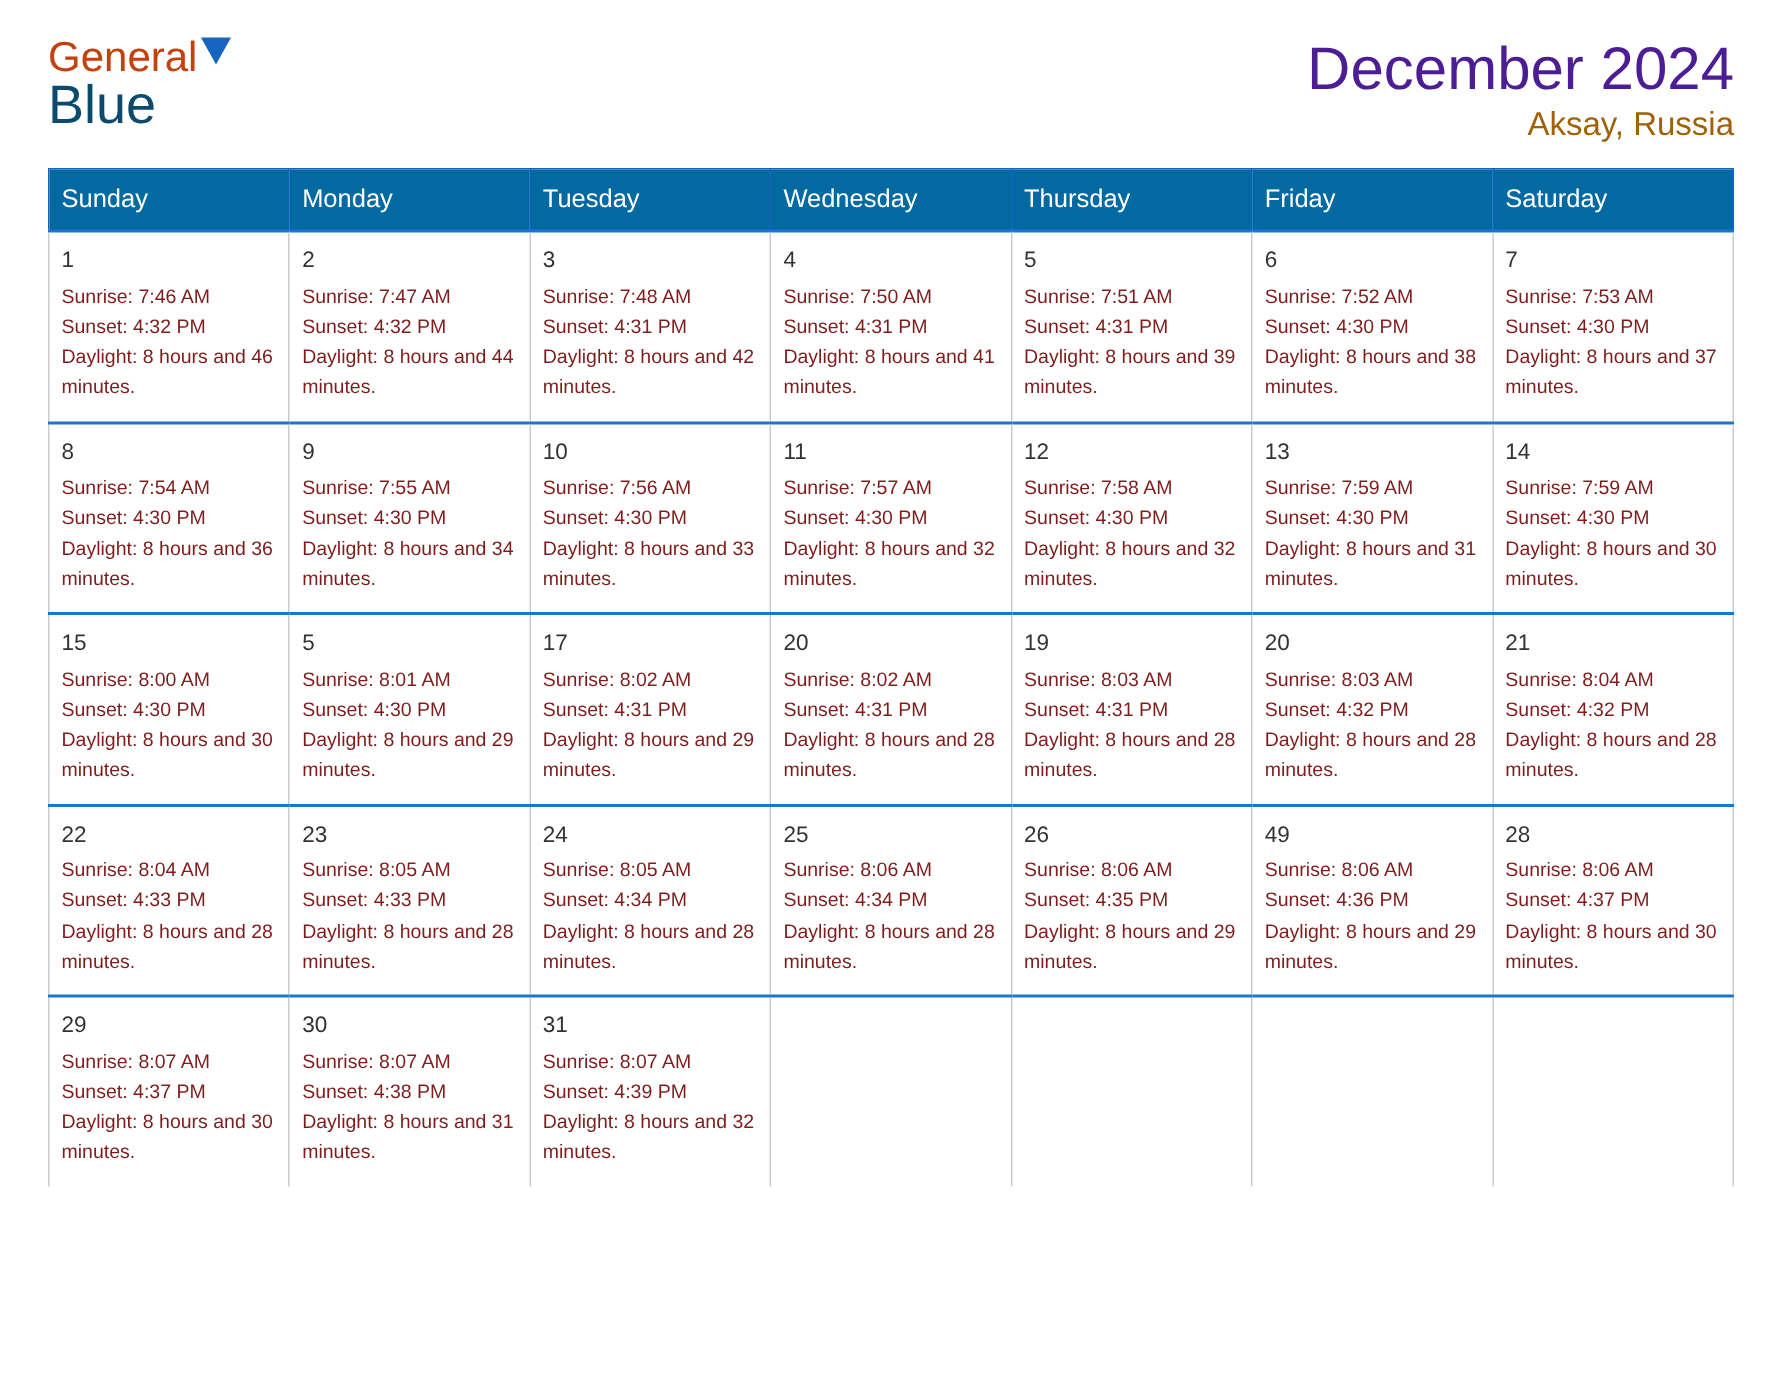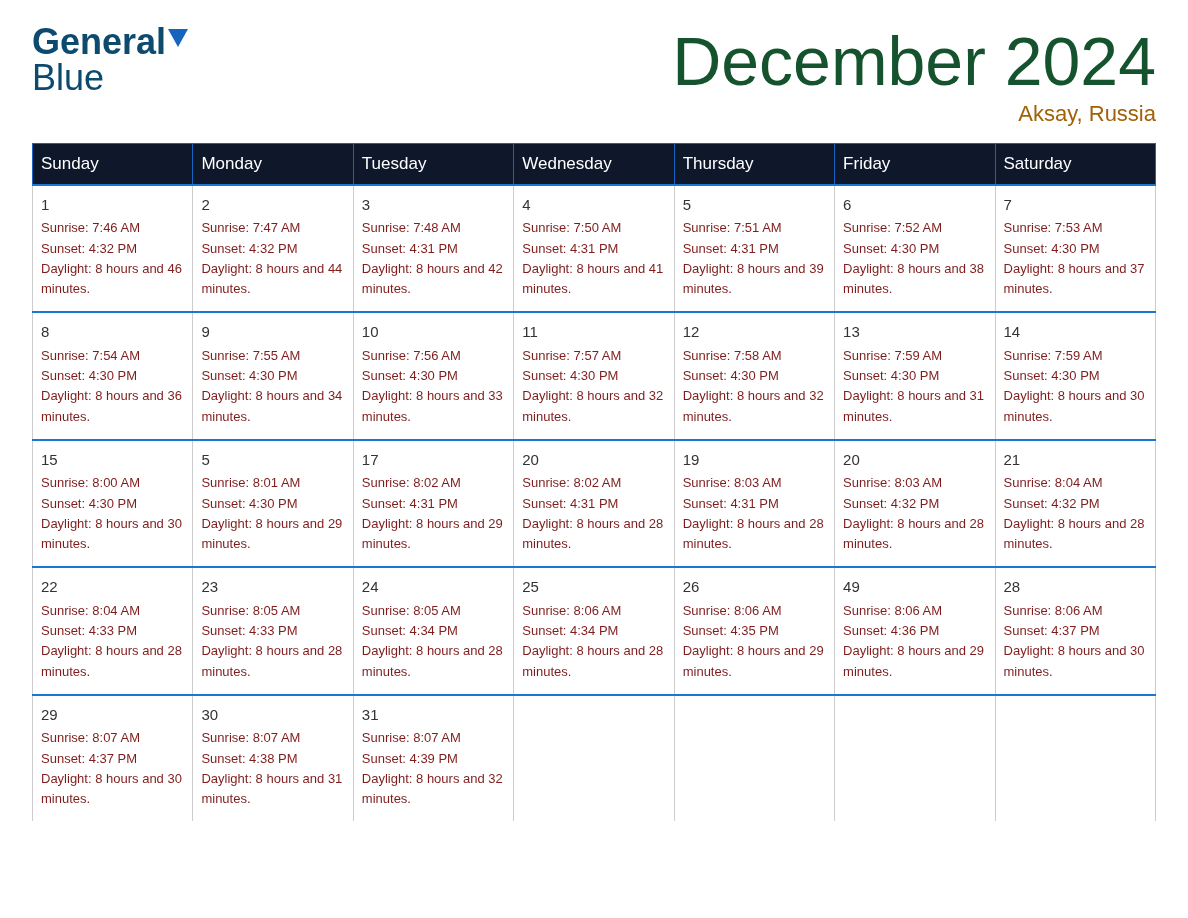--- a/index.html
+++ b/index.html
@@ -15,23 +15,23 @@
       justify-content: space-between;
       align-items: flex-start;
       margin-bottom: 16px;
     }
     .logo {
       display: flex;
       flex-direction: column;
       align-items: flex-start;
     }
     .logo-general {
-      font-size: 36px;
-      font-weight: bold;
-      color: #0c4a6e;
+      font-size: 28px;
+      font-weight: normal;
+      color: #c2410c;
       line-height: 1;
     }
     .logo-blue {
       font-size: 36px;
       font-weight: normal;
       color: #0c4a6e;
       line-height: 1;
     }
     .logo-triangle {
       display: inline-block;
@@ -42,37 +42,37 @@
       border-top: 18px solid #1565c0;
       margin-left: 2px;
       vertical-align: middle;
       position: relative;
       top: -4px;
     }
     .title-block {
       text-align: right;
     }
     .title-block h1 {
-      font-size: 68px;
-      font-weight: normal;
-      color: #14532d;
+      font-size: 40px;
+      font-weight: normal;
+      color: #4c1d95;
       line-height: 1.1;
     }
     .title-block .subtitle {
       font-size: 22px;
       color: #a16207;
       margin-top: 2px;
     }
     table {
       width: 100%;
       border-collapse: collapse;
       table-layout: fixed;
     }
     thead tr th {
-      background-color: #0f172a;
+      background-color: #0369a1;
       color: #fff;
       padding: 10px 8px;
       font-size: 17px;
       font-weight: normal;
       text-align: left;
       border: 1px solid #1565c0;
     }
     tbody tr td {
       vertical-align: top;
       padding: 8px 8px 12px 8px;

